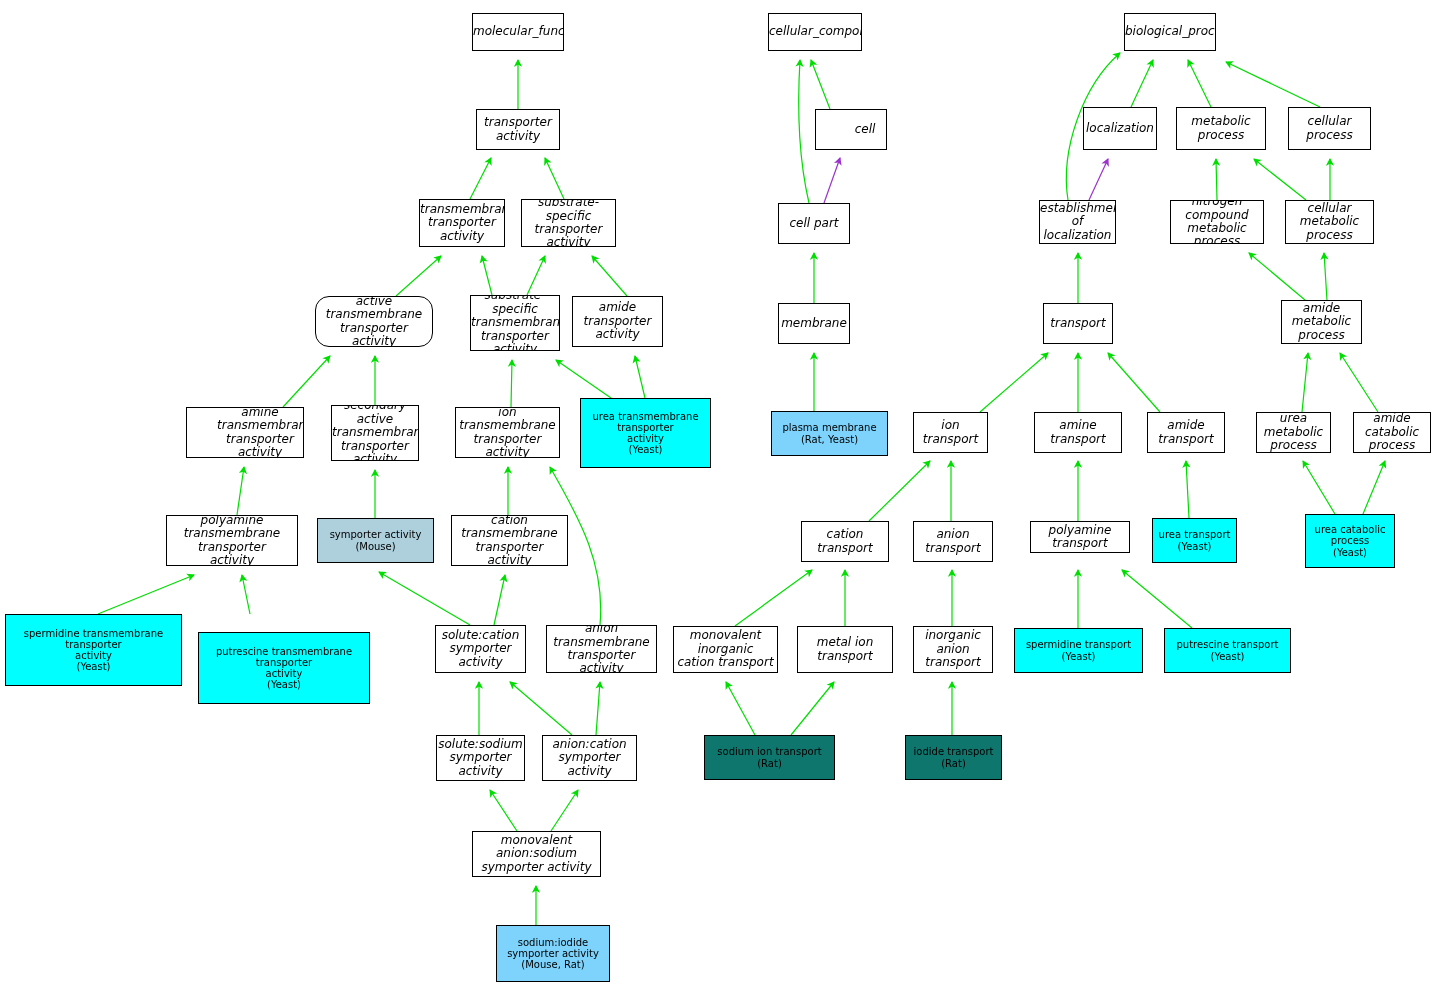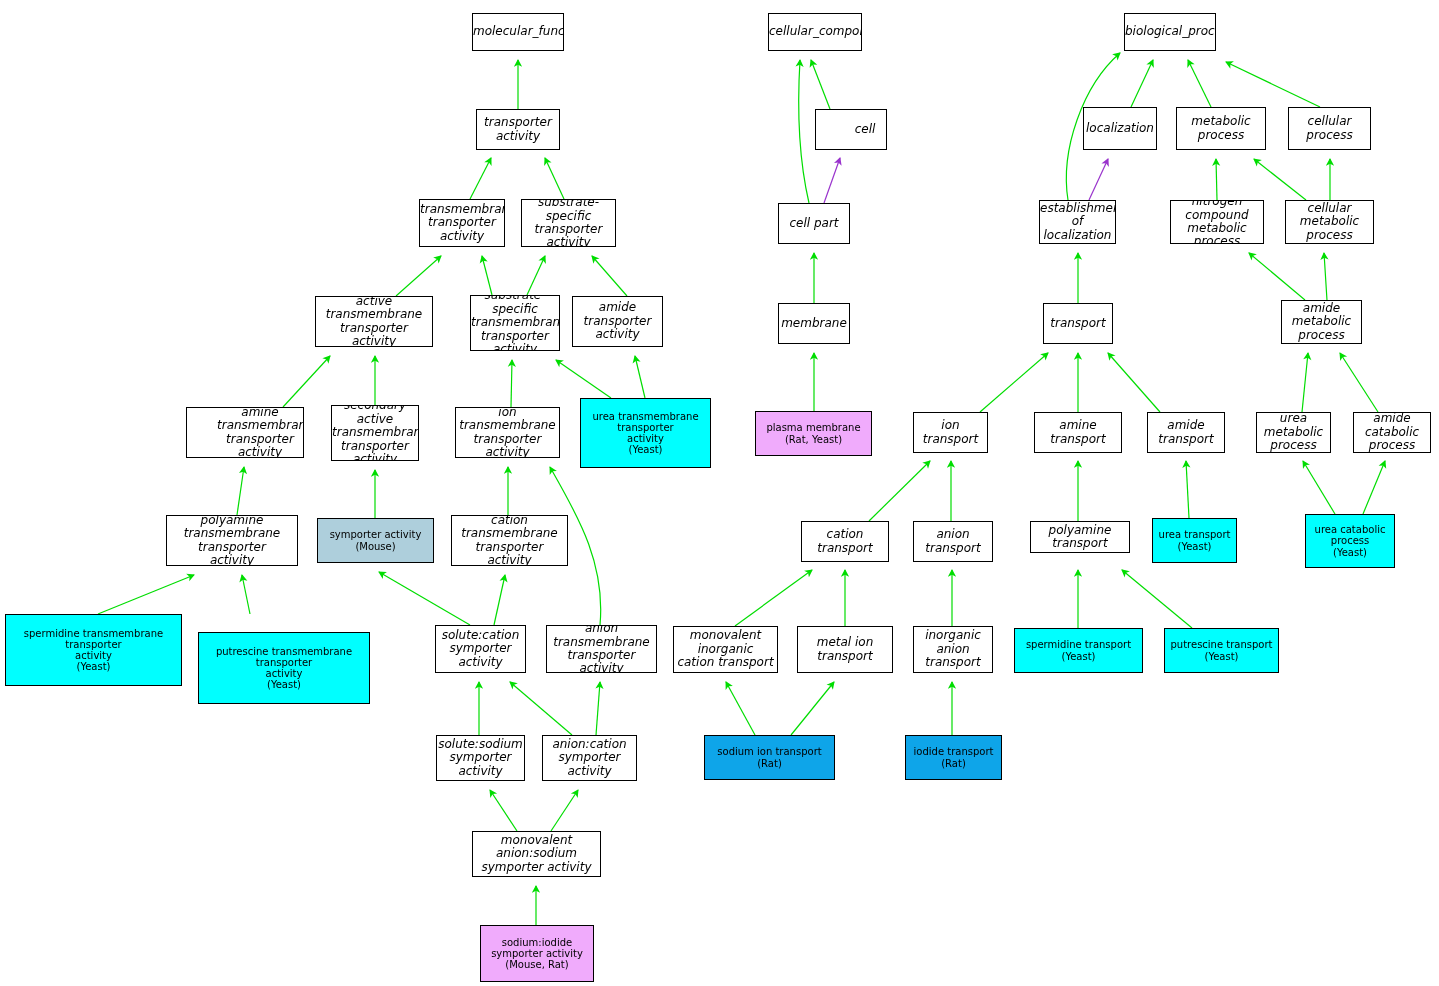--- a/index.html
+++ b/index.html
@@ -40,22 +40,22 @@
   .go-node .lbl {
     display: block;
     width: 100%;
     white-space: pre-line;
     padding: 0 2px;
   }
   .sz-sm  { font-size: 12px; font-style: italic; }
   .sz-lg  { font-size: 10px; }
   .fill-white { background: #ffffff; }
   .fill-cyan  { background: #00ffff; }
-  .fill-gray  { background: #f0abfc; }
-  .fill-gold  { background: #0ea5e9; }
+  .fill-gray  { background: #7dd3fc; margin-left: 16px; }
+  .fill-gold  { background: #0f766e; }
   .fill-steel { background: #aecfdc; }
 </style>
 </head>
 <body>
 
 <div id="canvas">
   <svg id="edge-layer" viewBox="0 0 1439 986" xmlns="http://www.w3.org/2000/svg">
     <defs>
       <marker id="ah-isa" markerWidth="9" markerHeight="9" refX="7.2" refY="4.5" orient="auto" markerUnits="userSpaceOnUse">
         <path d="M 0.4,8.6 L 8.2,4.5 L 0.4,0.4 L 2.4,4.5 Z" fill="#00dd00"></path>
@@ -139,21 +139,21 @@
       <div class="go-node fill-white sz-sm" style="left: 419px; top: 199px; width: 86px; height: 48px;">
         <span class="lbl">transmembrane
 transporter
 activity</span>
       </div>
       <div class="go-node fill-white sz-sm" style="left: 521px; top: 199px; width: 95px; height: 48px;">
         <span class="lbl">substrate-specific
 transporter
 activity</span>
       </div>
-      <div class="go-node fill-white sz-sm" style="left: 315px; top: 296px; width: 118px; height: 51px;">
+      <div class="go-node fill-white sz-sm" style="left: 315px; top: 296px; width: 118px; height: 51px; border-radius: 14px;">
         <span class="lbl">active transmembrane
 transporter
 activity</span>
       </div>
       <div class="go-node fill-white sz-sm" style="left: 470px; top: 295px; width: 90px; height: 56px;">
         <span class="lbl">substrate-specific
 transmembrane
 transporter
 activity</span>
       </div>
@@ -325,21 +325,21 @@
         <span class="lbl">metal ion transport</span>
       </div>
       <div class="go-node fill-white sz-sm" style="left: 913px; top: 626px; width: 80px; height: 47px;">
         <span class="lbl">inorganic anion
 transport</span>
       </div>
       <div class="go-node fill-cyan sz-lg" style="left: 1014px; top: 628px; width: 129px; height: 45px;">
         <span class="lbl">spermidine transport
 (Yeast)</span>
       </div>
-      <div class="go-node fill-cyan sz-lg" style="left: 1164px; top: 628px; width: 115px; height: 45px;">
+      <div class="go-node fill-cyan sz-lg" style="left: 1164px; top: 628px; width: 127px; height: 45px;">
         <span class="lbl">putrescine transport
 (Yeast)</span>
       </div>
       <div class="go-node fill-gold sz-lg" style="left: 704px; top: 735px; width: 131px; height: 45px;">
         <span class="lbl">sodium ion transport
 (Rat)</span>
       </div>
       <div class="go-node fill-gold sz-lg" style="left: 905px; top: 735px; width: 97px; height: 45px;">
         <span class="lbl">iodide transport
 (Rat)</span>

